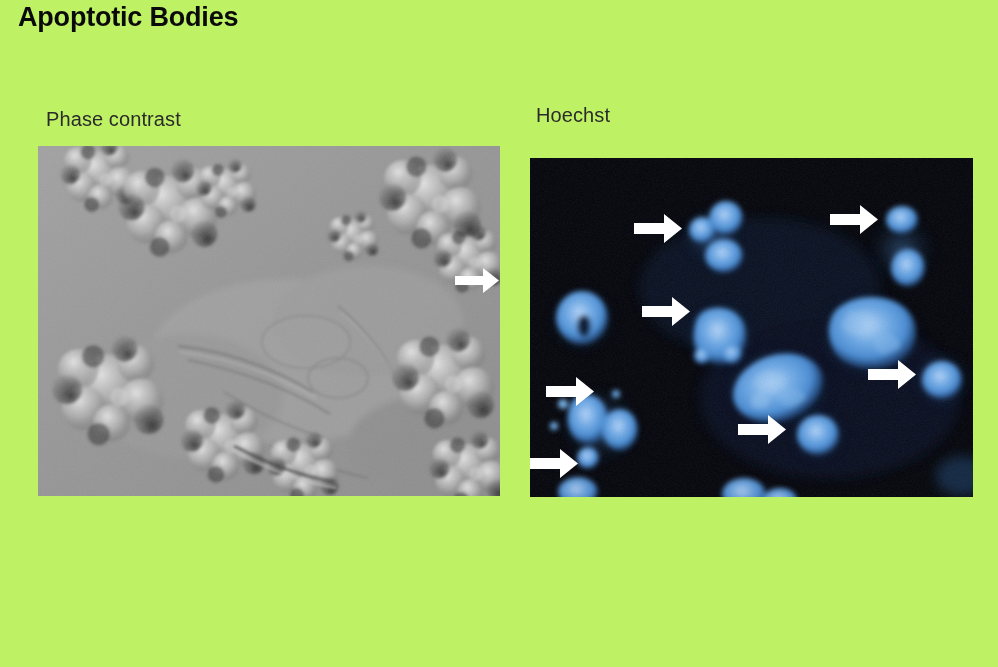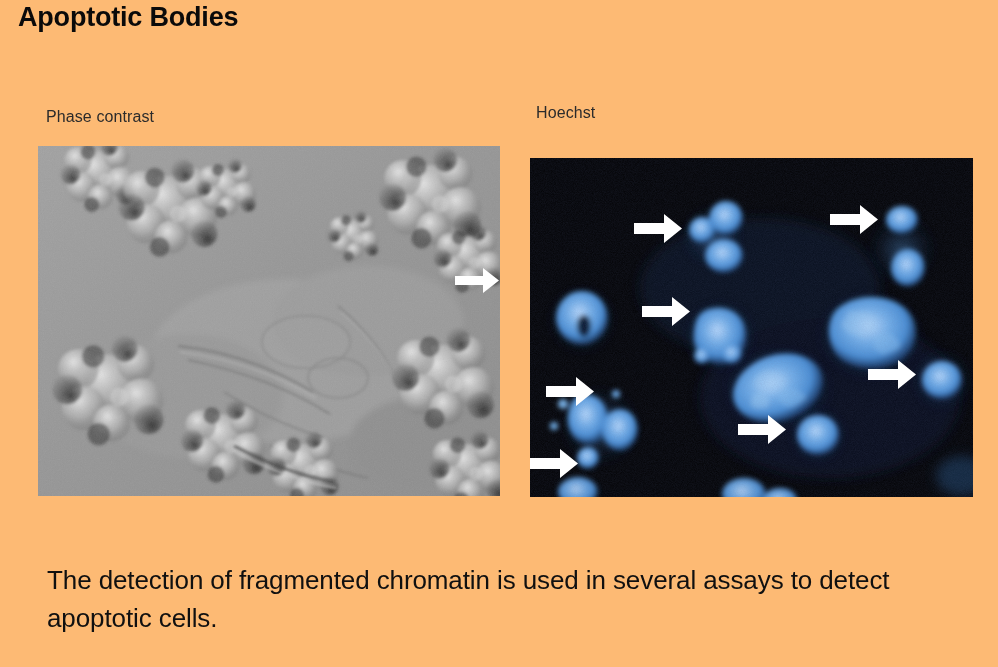--- a/index.html
+++ b/index.html
@@ -15,21 +15,21 @@
     font-family: "Liberation Sans", sans-serif;
     color: #000000;
     position: relative;
   }
 
   #slide {
     position: absolute;
     left: 0; top: 0;
     width: 998px;
     height: 667px;
-    background: #fdba74;
+    background: #bef264;
   }
 
   
   #slide-title {
     position: absolute;
     left: 18px;
     top: 2px;
     font-size: 27px;
     font-weight: bold;
     letter-spacing: -0.2px;
@@ -39,21 +39,21 @@
 
   
   #figure {
     position: absolute;
     left: 0;
     top: 0;
   }
 
   .panel-label {
     position: absolute;
-    font-size: 16px;
+    font-size: 20px;
     font-weight: normal;
     color: #2b2b2b;
     white-space: nowrap;
     letter-spacing: 0.1px;
   }
 
   #label-phase { left: 46px; top: 108px; }
   #label-hoechst { left: 536px; top: 104px; }
 
   .micrograph {
@@ -409,15 +409,14 @@
 
           <g>
             <path d="M0 300 L30 300 L30 291 L48 305.5 L30 320 L30 311 L0 311 Z"></path>
           </g>
         </g>
       </svg>
     </div>
 
   </div>
 
-  <div id="caption">The detection of fragmented chromatin is used in several assays to detect apoptotic cells.</div>
 
 </div>
 
 </body></html>

